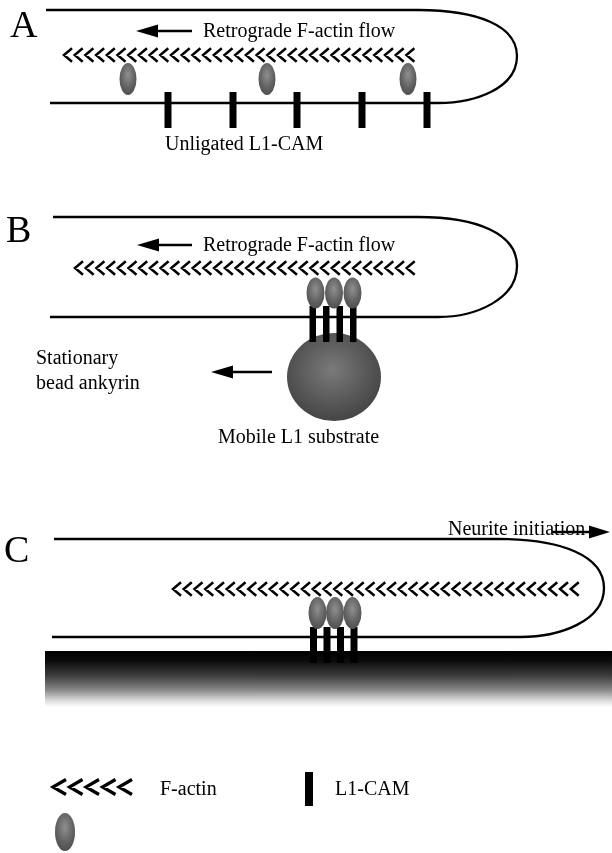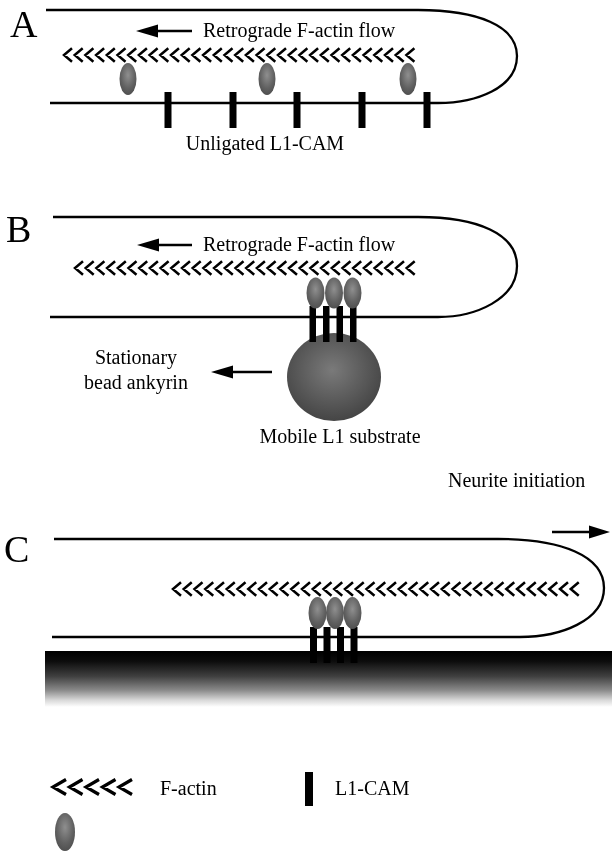--- a/index.html
+++ b/index.html
@@ -1,20 +1,20 @@
 <!DOCTYPE html>
 <html style="--ink: #000000; --background: #ffffff; --module-center: #8f8f8f; --module-edge: #454545; --bead-center: #7a7a7a; --bead-edge: #3c3c3c; --substrate-top: #000000; --substrate-bottom: #ffffff;"><head>
 <meta charset="utf-8">
 <style>
   html,body{margin:0;padding:0;background:#ffffff;}
   #figure{position:relative;width:612px;height:853px;background:#fff;
           font-family:"Liberation Serif", serif;color:#000;overflow:hidden;}
   #art{position:absolute;left:0;top:0;}
   .t{position:absolute;font-size:20px;color:#000;white-space:nowrap;line-height:24px;}
-  .center{text-align:center;white-space:normal;}
+  .center{text-align:left;white-space:normal;}
   .panel-letter{font-size:38px;line-height:40px;}
   sub.sb{font-size:13px;line-height:0;}
 </style>
 </head>
 <body>
 
 <div id="figure">
 
   <svg id="art" width="612" height="853" viewBox="0 0 612 853">
     <defs>
@@ -111,21 +111,21 @@
   <div class="t panel-letter" style="left:10px;top:4px">A</div>
   <div class="t" style="left:203px;top:18px">Retrograde F-actin flow</div>
   <div class="t center" style="left:165px;top:131px;width:200px">Unligated L1-CAM</div>
 
   <div class="t panel-letter" style="left:6px;top:209px">B</div>
   <div class="t" style="left:203px;top:232px">Retrograde F-actin flow</div>
   <div class="t center" style="left:36px;top:345px;width:200px;line-height:25px">
     <span>Stationary</span><br>
     <span>bead ankyrin</span>
   </div>
-  <div class="t center" style="left:240px;top:424px;width:200px">Mobile L1 substrate</div>
+  <div class="t center" style="left:218px;top:424px;width:200px">Mobile L1 substrate</div>
 
-  <div class="t" style="left:448px;top:468px">Neurite initiation</div>
+  <div class="t" style="left:448px;top:516px">Neurite initiation</div>
   <div class="t panel-letter" style="left:4px;top:529px">C</div>
 
   <div class="t" style="left:160px;top:776px">F-actin</div>
   <div class="t" style="left:335px;top:776px">L1-CAM</div>
 
 </div>
 
 </body></html>

